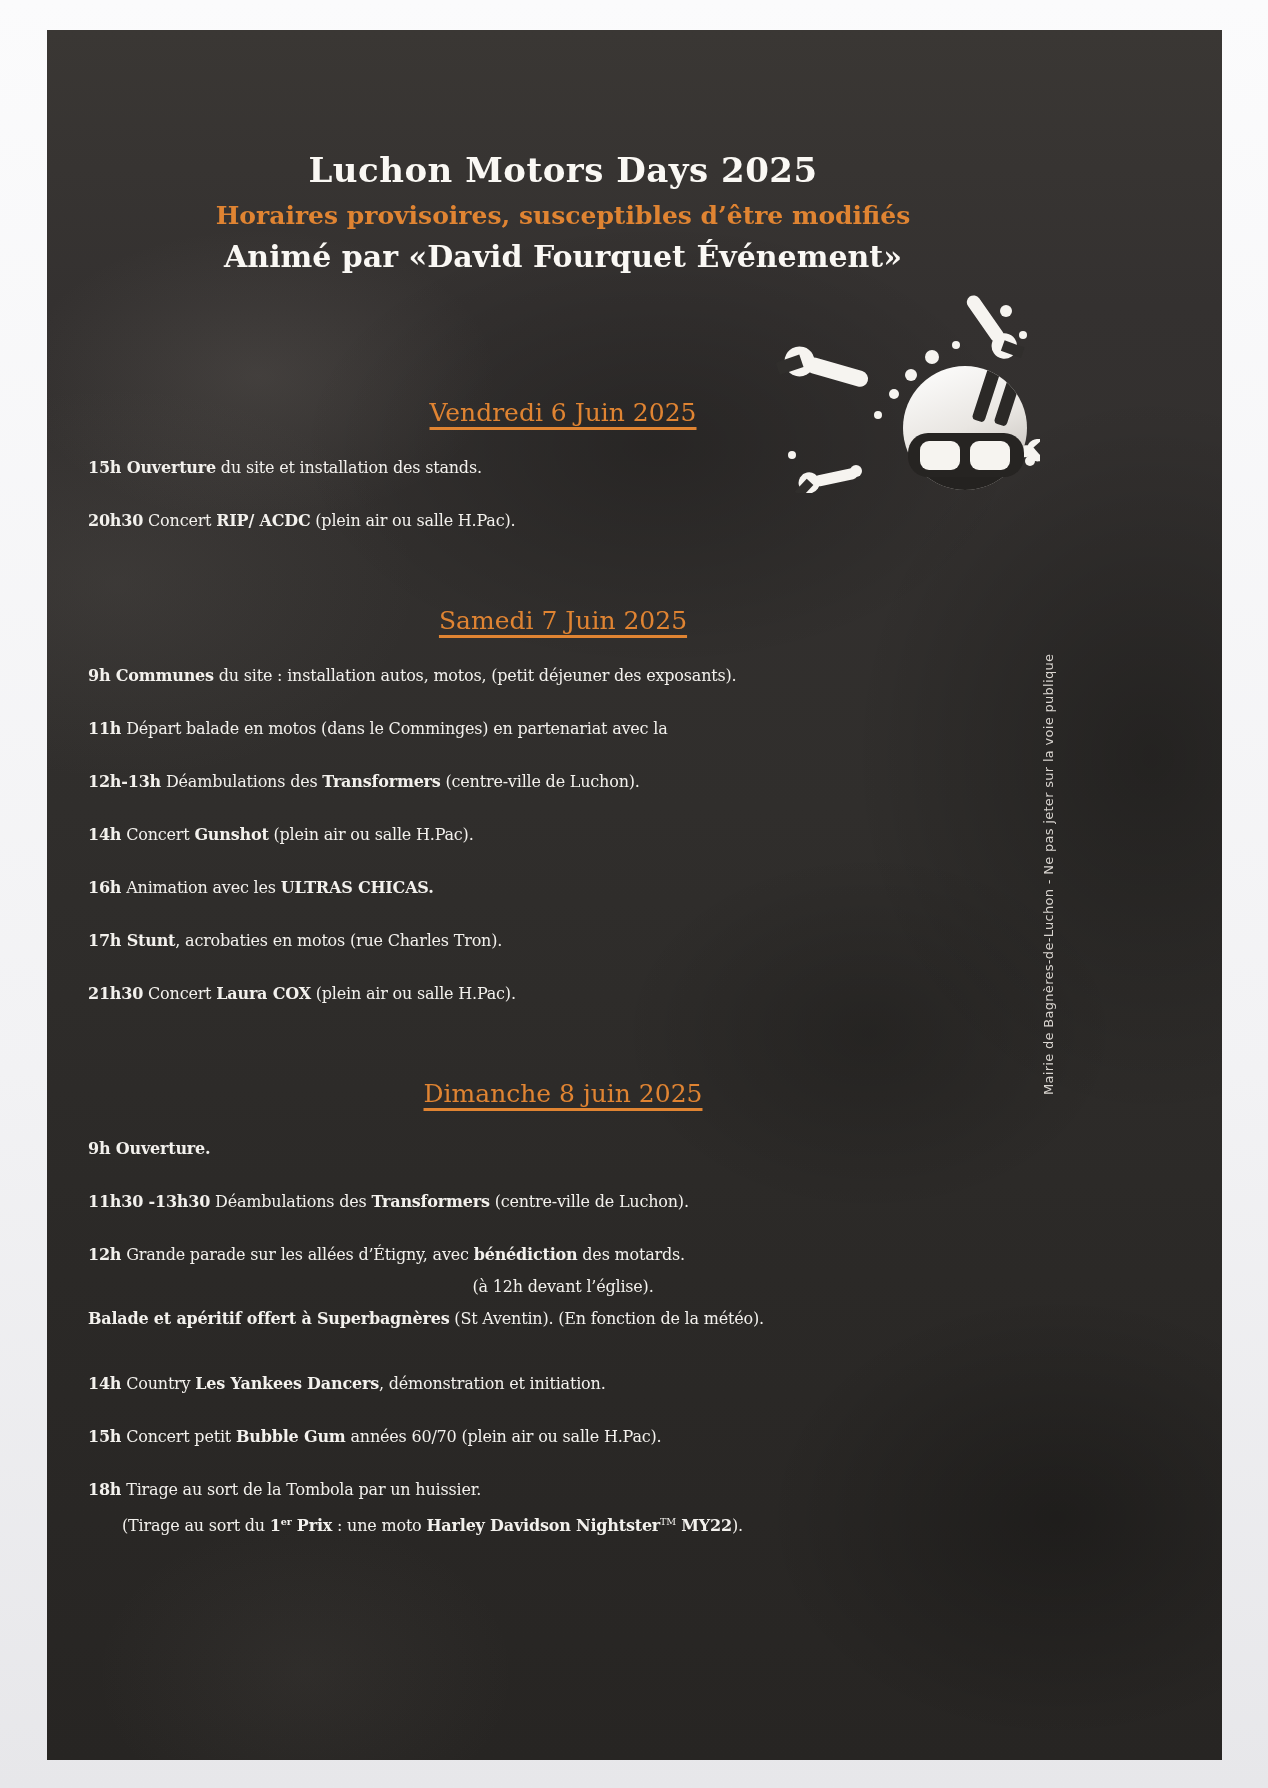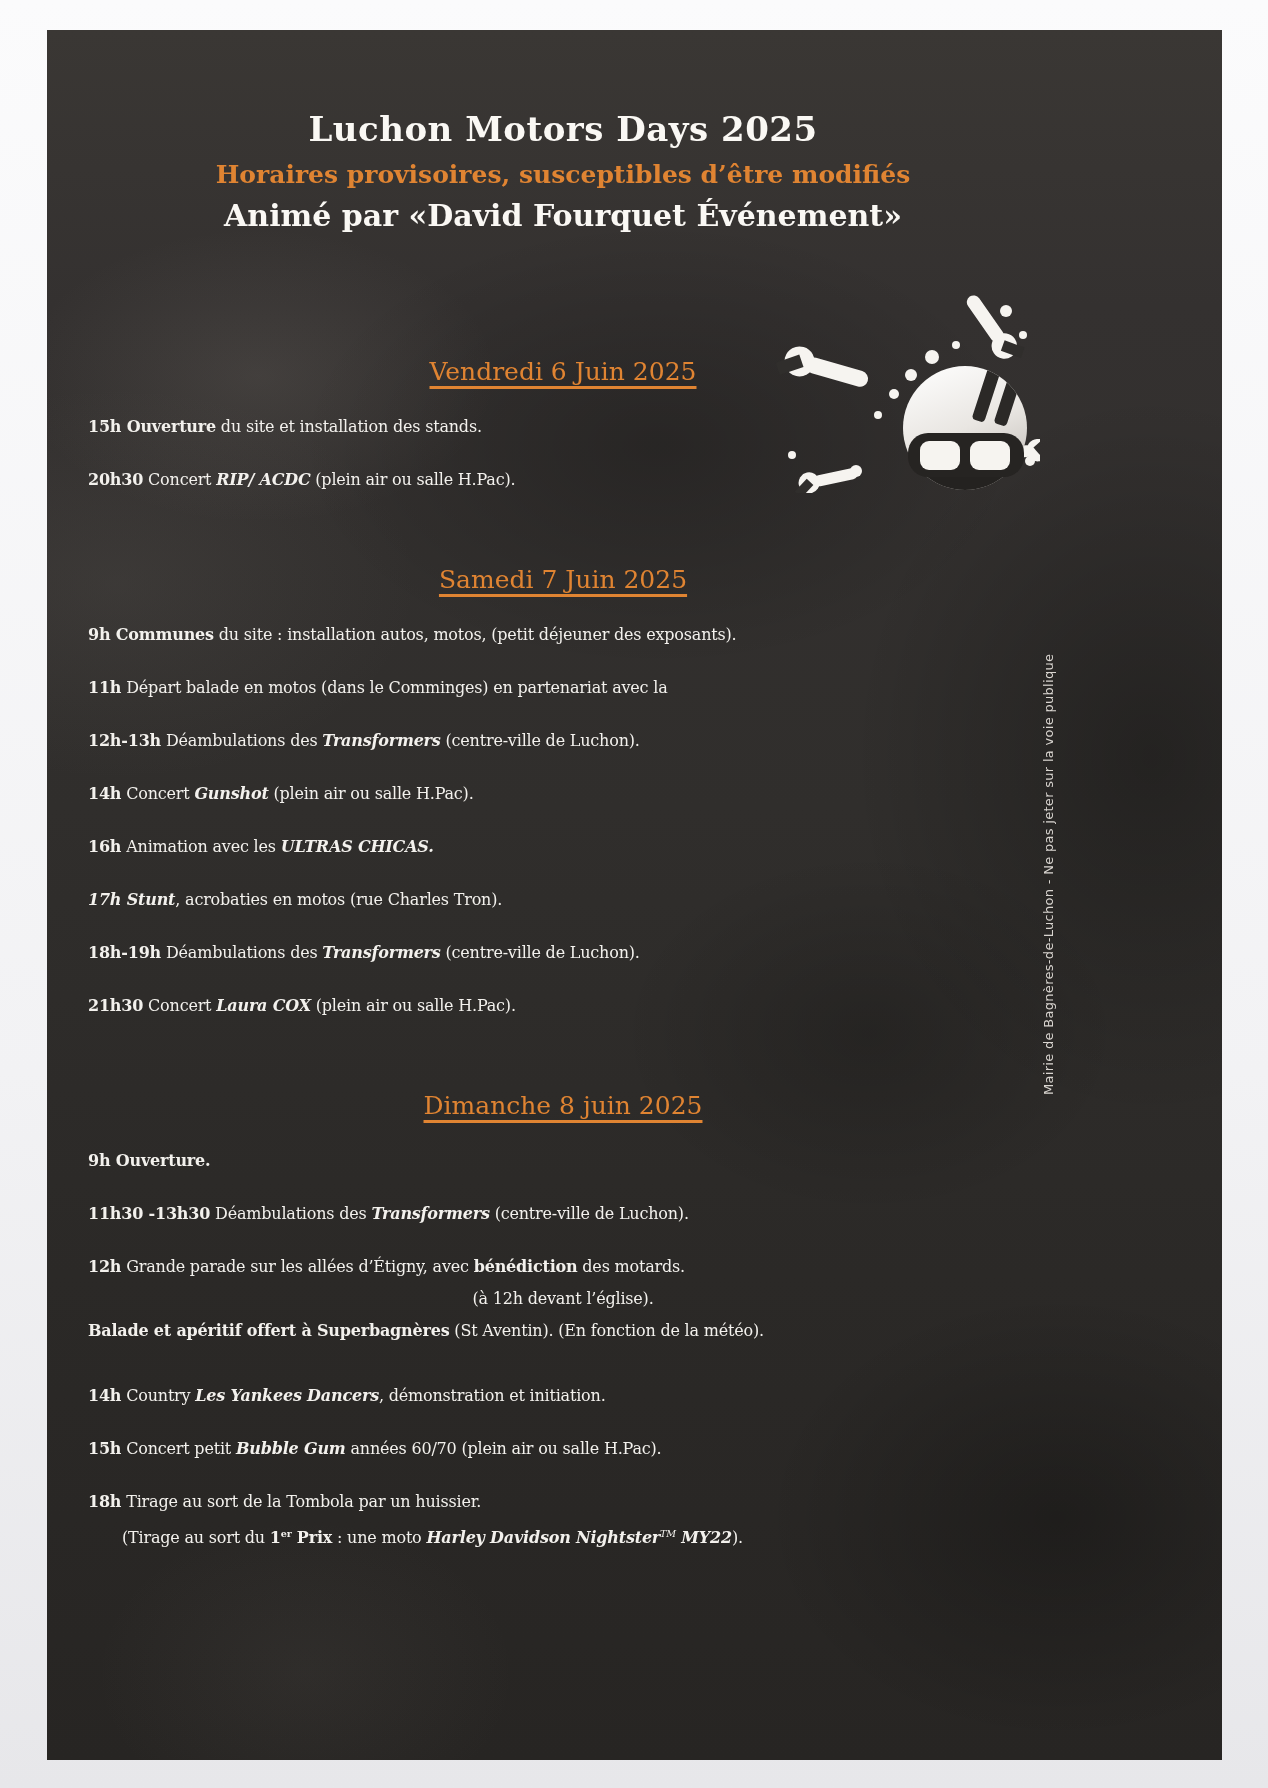--- a/index.html
+++ b/index.html
@@ -21,20 +21,21 @@
       radial-gradient(360px 260px at 70% 58%, rgba(0,0,0,0.18), transparent 70%),
       radial-gradient(300px 220px at 22% 95%, rgba(150,143,136,0.07), transparent 70%),
       radial-gradient(420px 320px at 86% 86%, rgba(0,0,0,0.25), transparent 70%),
       linear-gradient(180deg, #3a3734 0%, #343130 16%, #302e2c 45%, #2b2927 72%, #272523 100%);
     color: var(--text, #F3F1ED);
     overflow: hidden;
   }
   .content {
     padding: 76px 0 0 41px;
     width: 950px;
+    margin-top: 41px;
   }
   .head { text-align: center; }
   h1.title {
     margin: 0; font-size: 34px; line-height: 46px; font-weight: bold;
     color: #FAF8F4; letter-spacing: 0.5px;
   }
   p.sub {
     margin: 6px 0 0 0; font-size: 25px; line-height: 34px; font-weight: bold;
     color: var(--accent, #E08432);
   }
@@ -54,21 +55,21 @@
   }
   .event { margin: 21px 0; }
   .event.gap { margin-top: 33px; }
   .event-line {
     margin: 0; font-size: 16px; line-height: 32px;
     color: #F3F1ED; letter-spacing: -0.2px;
   }
   .event-line.nowrap { white-space: nowrap; }
   .event-line.indent { padding-left: 34px; }
   .event-line .b { font-weight: bold; }
-  .event-line .i { font-style: italic; }
+  .event-line .i { }
   .event-line .sup { font-size: 60%; vertical-align: super; }
   .badge {
     position: absolute; left: 713px; top: 263px;
     width: 280px; height: 200px;
     pointer-events: none;
   }
   .sidenote {
     position: absolute; left: 994px; top: 655px; height: 410px;
     writing-mode: vertical-rl;
     transform: rotate(180deg);
@@ -109,23 +110,20 @@
             <p class="event-line"><span class="b">12h-13h</span><span> Déambulations des </span><span class="b i">Transformers</span><span> (centre-ville de Luchon).</span></p>
           </div>
           <div class="event">
             <p class="event-line"><span class="b">14h</span><span> Concert </span><span class="b i">Gunshot</span><span> (plein air ou salle H.Pac).</span></p>
           </div>
           <div class="event">
             <p class="event-line"><span class="b">16h</span><span> Animation avec les </span><span class="b i">ULTRAS CHICAS.</span></p>
           </div>
           <div class="event">
             <p class="event-line"><span class="b i">17h Stunt</span><span>, acrobaties en motos (rue Charles Tron).</span></p>
-          </div>
-          <div class="event">
-            <p class="event-line"><span class="b">18h-19h</span><span> Déambulations des </span><span class="b i">Transformers</span><span> (centre-ville de Luchon).</span></p>
           </div>
           <div class="event">
             <p class="event-line"><span class="b">21h30</span><span> Concert </span><span class="b i">Laura COX</span><span> (plein air ou salle H.Pac).</span></p>
           </div>
         </section>
         <section class="day-section">
           <h2 class="day-heading">Dimanche 8 juin 2025</h2>
           <div class="event">
             <p class="event-line"><span class="b">9h Ouverture.</span></p>
           </div>

